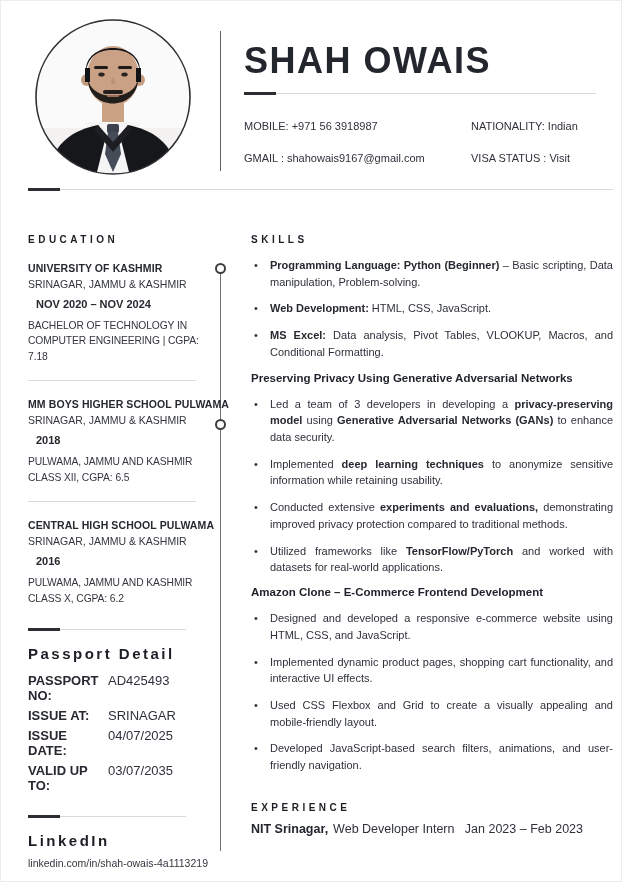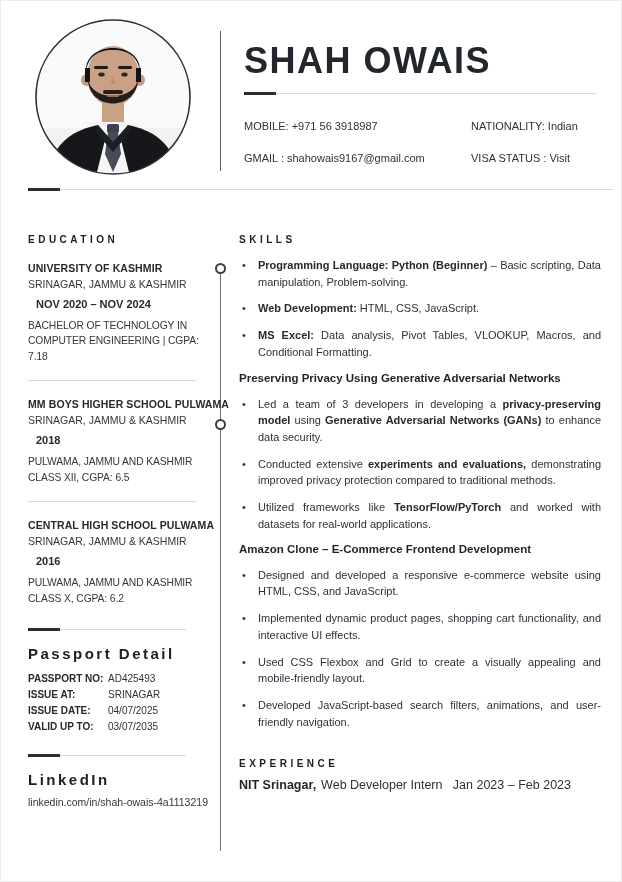--- a/index.html
+++ b/index.html
@@ -35,25 +35,25 @@
   .left-col .h-caps{margin-top:28px;}
   .edu-entry{margin-top:17px;}
   .school{font-weight:bold;font-size:10.5px;letter-spacing:.1px;white-space:nowrap;color:#26292f;}
   .loc{font-size:10.5px;margin-top:4px;color:#33363e;}
   .edate{font-weight:bold;font-size:11px;margin-top:8px;color:#26292f;padding-left:8px;}
   .edetail{font-size:10.3px;margin-top:8px;line-height:1.5;letter-spacing:-0.1px;color:#33363e;}
   .edetail div:empty{display:none;}
   .sep{width:168px;height:1px;background:#d9d9d9;margin-top:16px;}
   .sep-dark{width:158px;margin-top:22px;}
   .left-col .h-title{margin-top:14px;}
-  .pp-table{margin-top:11px;display:grid;grid-template-columns:80px 1fr;row-gap:5px;font-size:10px;color:#2e313a;}
+  .pp-table{margin-top:11px;display:grid;grid-template-columns:80px 1fr;row-gap:5px;font-size:13px;color:#2e313a;}
   .pp-label{font-weight:bold;color:#26292f;}
   .li-url{font-size:10.5px;margin-top:8px;color:#33363e;}
   
-  .right-col{position:absolute;left:238px;top:205px;width:362px;}
+  .right-col{position:absolute;left:250px;top:205px;width:362px;}
   .right-col .h-caps{margin-top:28px;}
   ul.blist{list-style:none;margin:12px 0 0;padding:0 0 0 19px;}
   ul.blist li{position:relative;font-size:11px;line-height:1.52;margin-bottom:10px;text-align:justify;color:#2e313a;}
   ul.blist li::before{content:"•";position:absolute;left:-16px;top:0;color:#2e313a;}
   .b{font-weight:bold;color:#26292f;}
   .projects-h{margin-top:5px;font-size:14.5px;letter-spacing:2.5px;}
   .proj-name{font-weight:bold;font-size:11.5px;margin-top:11px;color:#1f222a;}
   .proj-name2{margin-top:4px;}
   .experience-h{margin-top:6px;}
   .exp-row{display:flex;align-items:baseline;margin-top:9px;font-size:12.5px;color:#2e313a;}
@@ -193,20 +193,21 @@
     <ul class="blist">
       <li><span class="b">Programming Language: Python (Beginner)</span><span> – Basic scripting, Data manipulation, Problem-solving.</span></li>
       <li><span class="b">Web Development:</span><span> HTML, CSS, JavaScript.</span></li>
       <li><span class="b">MS Excel:</span><span> Data analysis, Pivot Tables, VLOOKUP, Macros, and Conditional Formatting.</span></li>
     </ul>
 
 
     <div class="proj-name">Preserving Privacy Using Generative Adversarial Networks</div>
     <ul class="blist">
       <li><span>Led a team of 3 developers in developing a </span><span class="b">privacy-preserving model</span><span> using </span><span class="b">Generative Adversarial Networks (GANs)</span><span> to enhance data security.</span></li>
+      <li><span>Implemented </span><span class="b">deep learning techniques</span><span> to anonymize sensitive information while retaining usability.</span></li>
       <li><span>Conducted extensive </span><span class="b">experiments and evaluations,</span><span> demonstrating improved privacy protection compared to traditional methods.</span></li>
       <li><span>Utilized frameworks like </span><span class="b">TensorFlow/PyTorch</span><span> and worked with datasets for real-world applications.</span></li>
     </ul>
 
     <div class="proj-name proj-name2">Amazon Clone – E-Commerce Frontend Development</div>
     <ul class="blist">
       <li><span>Designed and developed a responsive e-commerce website using HTML, CSS, and JavaScript.</span></li>
       <li><span>Implemented dynamic product pages, shopping cart functionality, and interactive UI effects.</span></li>
       <li><span>Used CSS Flexbox and Grid to create a visually appealing and mobile-friendly layout.</span></li>
       <li><span>Developed JavaScript-based search filters, animations, and user-friendly navigation.</span></li>

